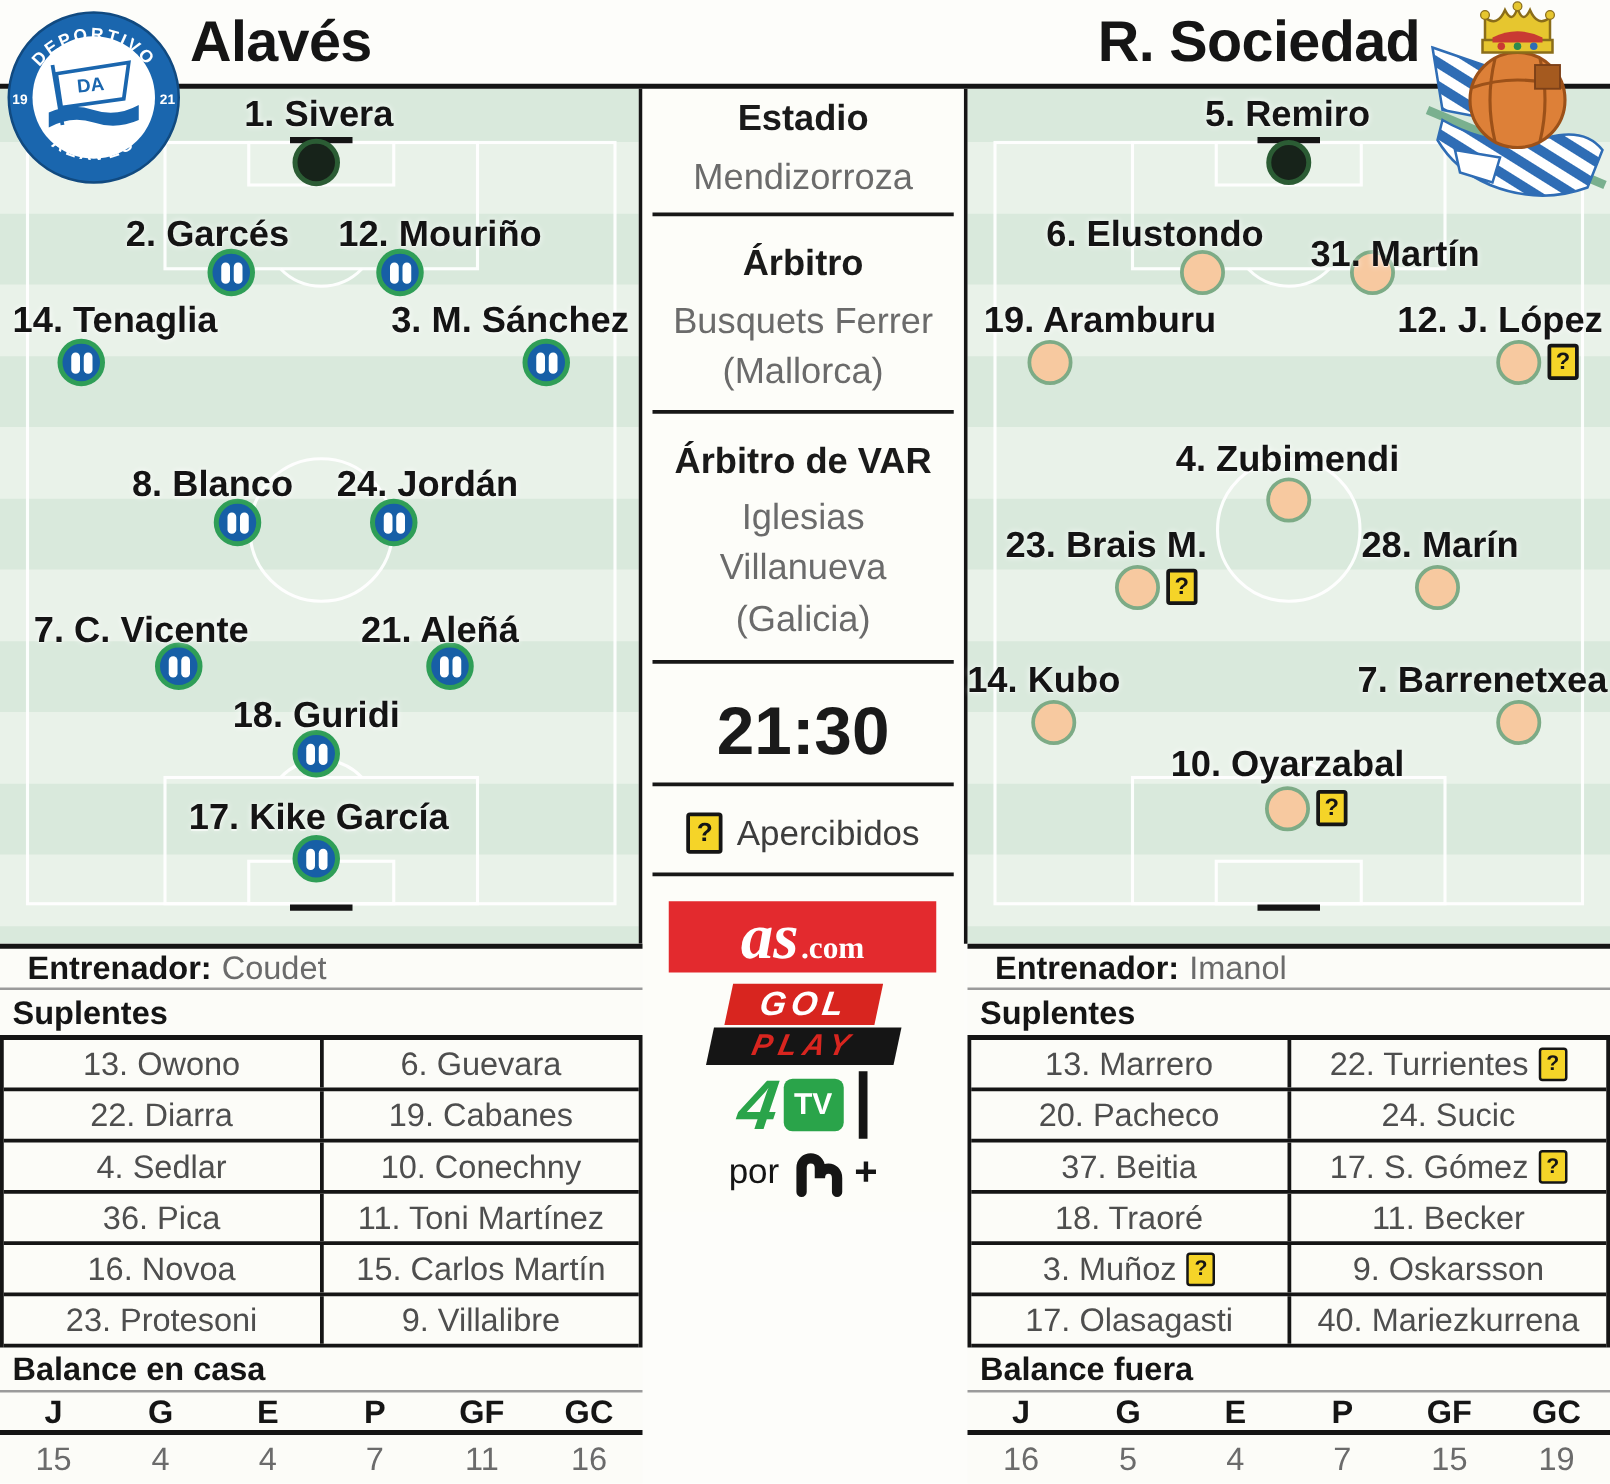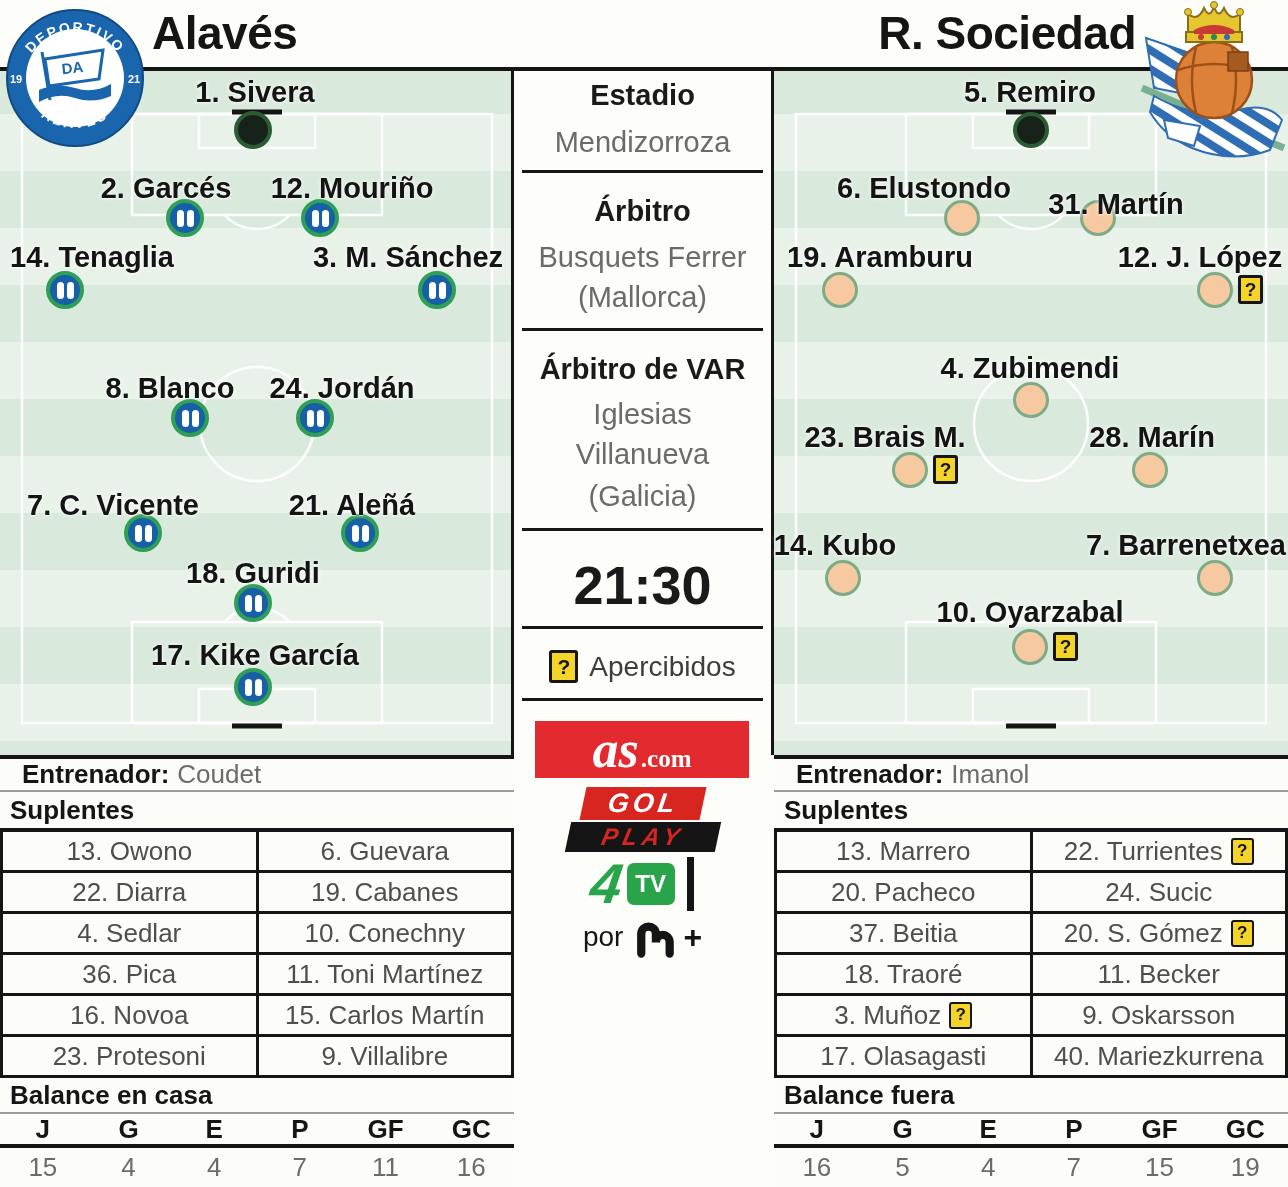--- a/index.html
+++ b/index.html
@@ -426,21 +426,21 @@
           </div>
           <div class="subs-cell">
             <span>24. Sucic</span>
           </div>
         </div>
         <div class="subs-row">
           <div class="subs-cell">
             <span>37. Beitia</span>
           </div>
           <div class="subs-cell">
-            <span>20. S. Gómez</span>
+            <span>17. S. Gómez</span>
             <span class="warn-badge">?</span>
           </div>
         </div>
         <div class="subs-row">
           <div class="subs-cell">
             <span>18. Traoré</span>
           </div>
           <div class="subs-cell">
             <span>11. Becker</span>
           </div>

